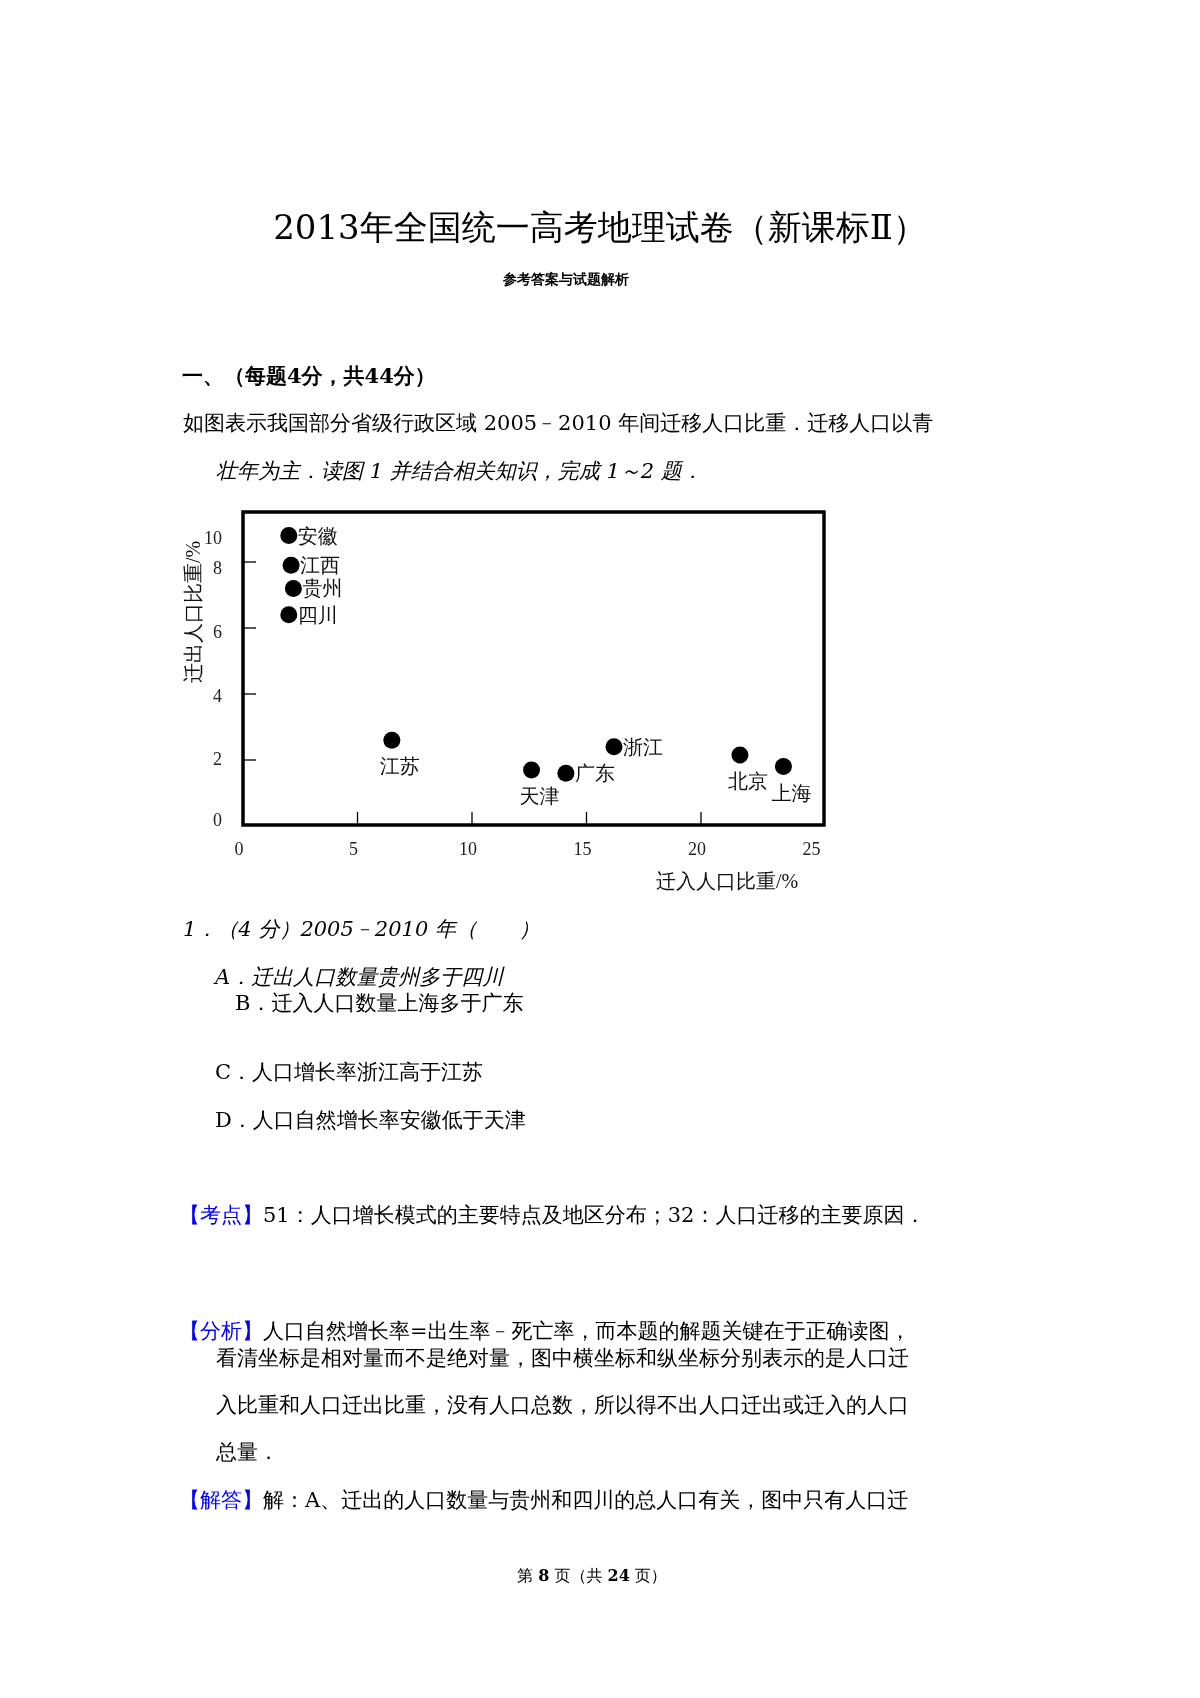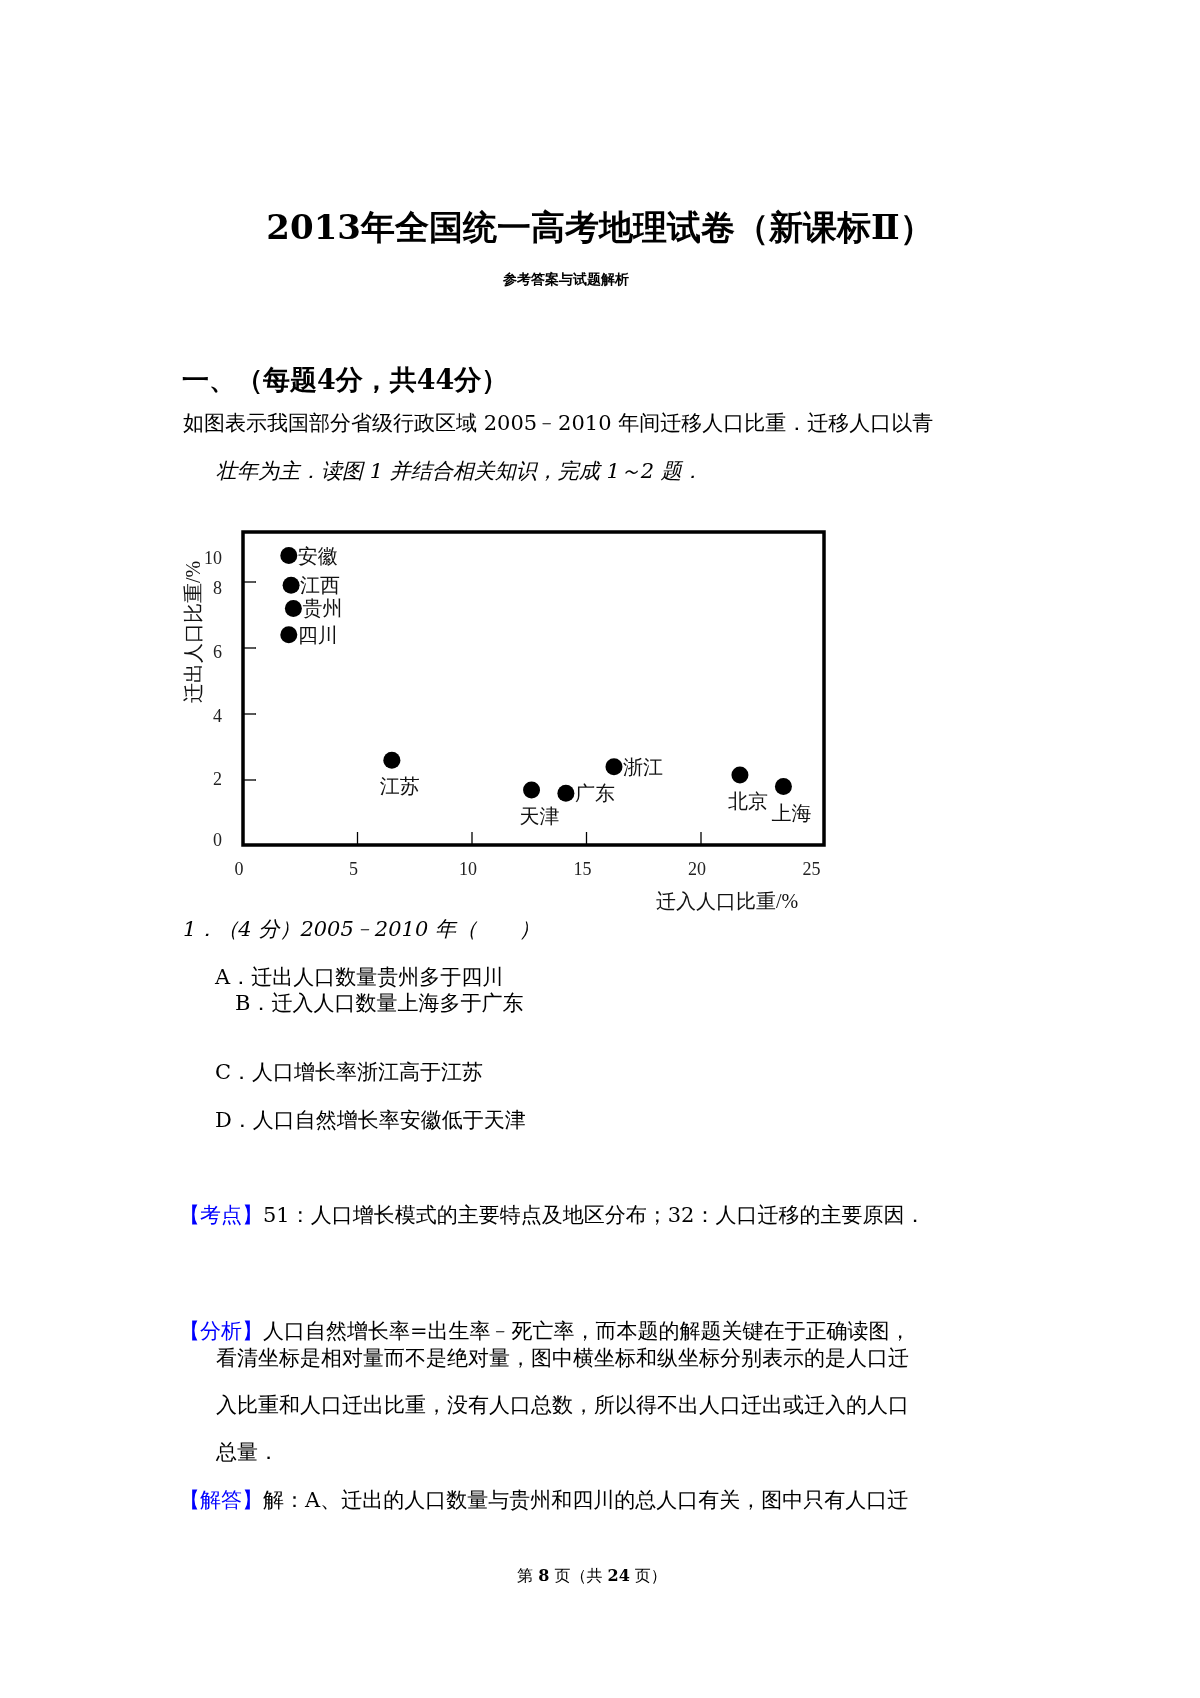--- a/index.html
+++ b/index.html
@@ -13,53 +13,53 @@
       position: relative;
       overflow: hidden;
       font-family: "DejaVu Serif", "Liberation Serif", serif;
       color: #000;
     }
     .abs { position: absolute; white-space: nowrap; }
     .title {
       left: 0; width: 1200px; top: 205px;
       text-align: center;
       font-size: 34px;
-      font-weight: bold;
+      font-weight: normal;
       letter-spacing: 0px;
     }
     .subtitle {
       left: 0; width: 1132px; top: 271px;
       text-align: center;
       font-size: 14px;
       font-weight: bold;
     }
     .section-heading {
       left: 182px; top: 362px;
-      font-size: 27px;
+      font-size: 21px;
       font-weight: bold;
     }
     .body-text {
       font-size: 21px;
       line-height: 28px;
     }
     .para-line1 { left: 183px; top: 409px; }
     .para-line2 { left: 216px; top: 457px; font-style: italic; }
 
     
     .chart {
       position: absolute;
-      left: 0; top: 0; margin-top: 20px;
+      left: 0; top: 0;
     }
     .chart svg text {
       font-family: "Liberation Serif", "DejaVu Serif", serif;
     }
 
     .q-stem { left: 183px; top: 915px; font-style: italic; }
     .opt { left: 215px; }
-    .opt-a { top: 963px; }
+    .opt-a { top: 963px; font-style: italic; }
     .opt-b { top: 989px; margin-left: 20px; }
     .opt-c { top: 1058px; }
     .opt-d { top: 1106px; }
 
     .tag { color: #0000ff; }
     .kaodian { left: 179px; top: 1201px; }
     .fenxi1 { left: 179px; top: 1297px; margin-top: 20px; }
     .fenxi2 { left: 216px; top: 1344px; }
     .fenxi3 { left: 216px; top: 1391px; }
     .fenxi4 { left: 216px; top: 1438px; }

